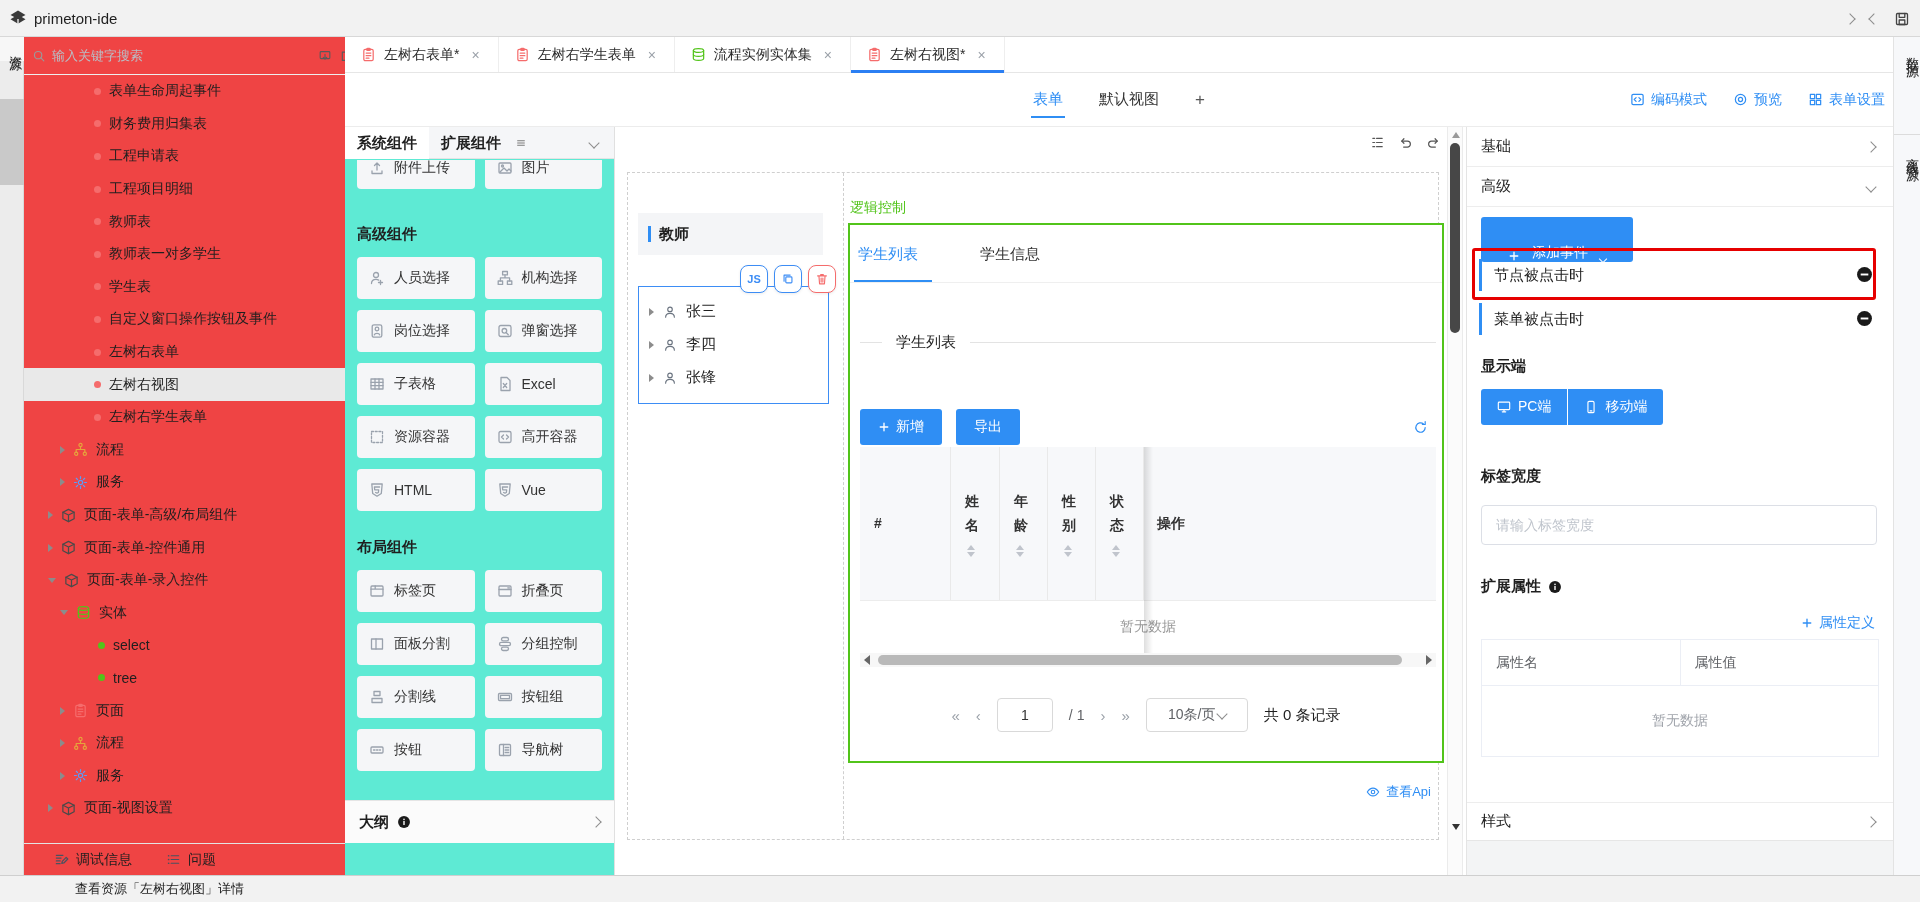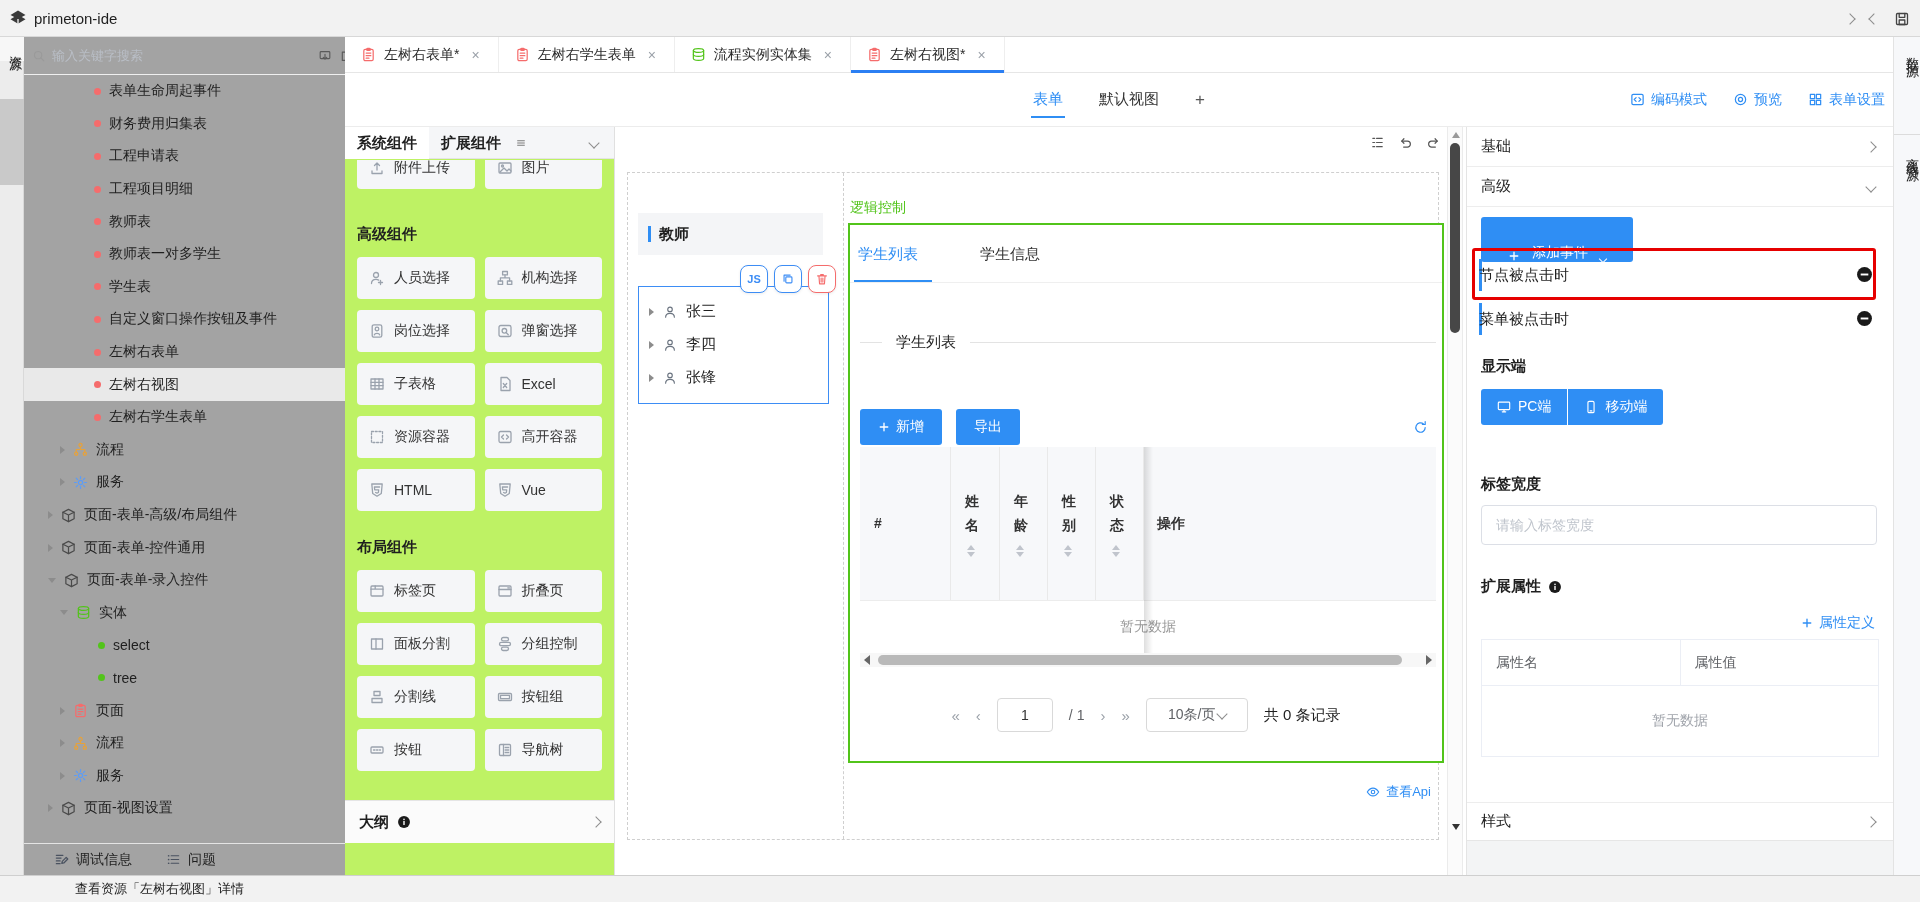--- a/index.html
+++ b/index.html
@@ -22,21 +22,21 @@
   .titlebar .logo { margin-left:8px; width:20px; height:20px; }
   .titlebar .apptitle { margin-left:6px; font-size:15px; color:#1f1f1f; }
   .tb-right { position:absolute; right:10px; top:0; height:37px; display:flex; align-items:center; gap:16px; color:#555; }
 
   
   .lstrip { position:absolute; left:0; top:37px; width:24px; height:838px; background:#ececec; border-right:1px solid #d9d9d9; }
   .lstrip .vlabel { writing-mode:vertical-rl; text-orientation:upright; font-size:13px; color:#1f1f1f; background:#f7f7f7; width:24px; padding:8px 0 10px; text-align:center; letter-spacing:3px; }
   .lstrip .grayblk { position:absolute; top:62px; left:0; width:24px; height:86px; background:#c9c9c9; }
 
   
-  .lpanel { position:absolute; left:24px; top:37px; width:386px; height:838px; background:#a3a3a3; border-right:1px solid #e0e0e0; }
+  .lpanel { position:absolute; left:24px; top:37px; width:386px; height:838px; background:#ef4444; border-right:1px solid #e0e0e0; }
   .srow { position:absolute; left:0; top:0; right:0; height:38px; display:flex; align-items:center; padding:0 8px; border-bottom:1px solid #efefef; color:#9a9a9a; }
   .srow input { border:none; outline:none; flex:1; font-size:13px; margin-left:6px; color:#333; background:transparent; font-family:inherit; }
   .srow input::placeholder { color:#b9bec6; }
   .sicons { display:flex; gap:9px; color:#5a5a5a; align-items:center; }
   .treewrap { position:absolute; left:0; top:38px; right:0; bottom:32px; overflow:hidden; }
   .trow { height:32.6px; display:flex; align-items:center; gap:8px; cursor:pointer; }
   .trow .tl { font-size:14px; color:#1f1f1f; white-space:nowrap; }
   .trow.l1 { padding-left:24px; } .trow.l2 { padding-left:36px; } .trow.l3 { padding-left:70px; }
   .trow.sel { background:#e9e9e9; }
   .trow .ic.flow { color:#e6a23c; } .trow .ic.gear { color:#5b9cf8; } .trow .ic.pack { color:#4a4a4a; }
@@ -59,21 +59,21 @@
   .toolbar { position:absolute; left:345px; top:73px; width:1548px; height:54px; background:#fff; border-bottom:1px solid #ececec; }
   .tcenter { position:absolute; left:688px; top:0; height:100%; display:flex; align-items:center; gap:36px; }
   .form-pill { position:relative; color:#2f8ef4; font-size:15px; cursor:pointer; }
   .form-pill::after { content:""; position:absolute; left:-2px; right:-2px; bottom:-9px; height:2px; background:#2f8ef4; }
   .viewname { color:#333; font-size:15px; cursor:pointer; }
   .addview { color:#555; font-size:17px; cursor:pointer; }
   .ttools { position:absolute; right:8px; top:0; height:100%; display:flex; align-items:center; gap:26px; }
   .ttool { display:flex; align-items:center; gap:6px; color:#2f8ef4; font-size:14px; cursor:pointer; }
 
   
-  .palette { position:absolute; left:345px; top:127px; width:270px; height:748px; background:#bef264; border-right:1px solid #e0e0e0; }
+  .palette { position:absolute; left:345px; top:127px; width:270px; height:748px; background:#5eead4; border-right:1px solid #e0e0e0; }
   .phead { position:absolute; left:0; top:0; right:0; height:32px; background:#f5f6f8; border-bottom:1px solid #e4e4e4; display:flex; align-items:center; }
   .ptab { font-size:15px; font-weight:bold; color:#1f1f1f; padding:0 12px; height:32px; line-height:32px; cursor:pointer; }
   .ptab.active { background:#fff; }
   .pmenu { color:#777; margin-left:2px; cursor:pointer; }
   .phead .chev { position:absolute; right:16px; top:12px; }
   .pbody { position:absolute; left:0; top:33px; right:0; bottom:75px; overflow:hidden; }
   .pgrid { display:grid; grid-template-columns:1fr 1fr; gap:11px 10px; padding:0 12px; }
   .pgrid.clip { margin-top:-13px; }
   .card { height:42px; background:#f5f6f8; border-radius:4px; display:flex; align-items:center; gap:9px; padding-left:12px; font-size:14px; color:#333; cursor:grab; }
   .card .ic { color:#9aa2ad; width:16px; height:16px; }
@@ -137,21 +137,21 @@
   .vsb .thumb { position:absolute; top:16px; left:2px; width:10px; height:190px; background:#474747; border-radius:5px; cursor:grab; }
   .vsb .dnarrow { position:absolute; top:697px; left:4px; width:0; height:0; border-top:6px solid #333; border-left:4px solid transparent; border-right:4px solid transparent; cursor:pointer; }
 
   
   .inspector { position:absolute; left:1466px; top:127px; width:427px; height:748px; background:#fff; border-left:1px solid #e4e4e4; }
   .irow { height:40px; display:flex; align-items:center; padding:0 18px 0 14px; border-bottom:1px solid #ededed; font-size:15px; cursor:pointer; }
   .irow .chev { margin-left:auto; }
   .addevent { position:absolute; left:14px; top:90px; width:152px; height:45px; background:#2f8ef4; border-radius:3px; color:#fff; display:flex; align-items:flex-end; justify-content:center; gap:12px; font-size:14px; cursor:pointer; }
   .evrow { position:absolute; left:0; right:0; height:42px; }
   .evrow .bar { position:absolute; left:12px; top:5px; bottom:5px; width:3px; background:#2f8ef4; }
-  .evrow .el { position:absolute; left:12px; top:0; line-height:42px; font-size:15px; color:#1f1f1f; }
+  .evrow .el { position:absolute; left:27px; top:0; line-height:42px; font-size:15px; color:#1f1f1f; }
   .evrow .minus { position:absolute; right:20px; top:12px; color:#1a1a1a; cursor:pointer; }
   .redbox { position:absolute; left:5px; top:121px; width:404px; height:52px; border:3px solid #e60000; border-radius:3px; z-index:5; pointer-events:none; }
   .ilabel { position:absolute; left:14px; font-size:15px; font-weight:bold; color:#1f1f1f; display:flex; align-items:center; gap:7px; }
   .segbtns { position:absolute; left:14px; top:262px; display:flex; gap:1px; }
   .segbtn { height:36px; background:#2f8ef4; color:#fff; display:flex; align-items:center; justify-content:center; gap:7px; font-size:14px; padding:0 16px; cursor:pointer; }
   .segbtn.l { border-radius:3px 0 0 3px;text-align:right; } .segbtn.r { border-radius:0 3px 3px 0; }
   .lwinput { position:absolute; left:14px; top:378px; width:396px; height:40px; border:1px solid #dcdfe6; border-radius:4px; padding:0 14px; font-size:14px; color:#333; outline:none; font-family:inherit; }
   .lwinput::placeholder { color:#bfc4cc; }
   .propdef { position:absolute; right:18px; top:487px; color:#2f8ef4; font-size:14px; display:flex; gap:6px; align-items:center; cursor:pointer; }
   .proptable { position:absolute; left:14px; top:512px; width:398px; border:1px solid #ebeef5; }
@@ -972,21 +972,21 @@
           <span>PC端</span>
         </div>
       <div class="segbtn r">
           <svg class="ic ic14" style="color:#fff">
             <use href="#s-phone"></use>
           </svg>
           <span>移动端</span>
         </div>
     </div>
 
-    <div class="ilabel" style="top:348px">标签宽度</div>
+    <div class="ilabel" style="top:340px">标签宽度</div>
     <input class="lwinput" placeholder="请输入标签宽度" style="">
 
     <div class="ilabel" style="top:450px">
       <span>扩展属性</span>
       <svg class="ic ic14" style="color:#1a1a1a">
           <use href="#s-info"></use>
         </svg>
     </div>
     <div class="propdef">
       <svg class="ic ic12" style="stroke-width:1.8">

